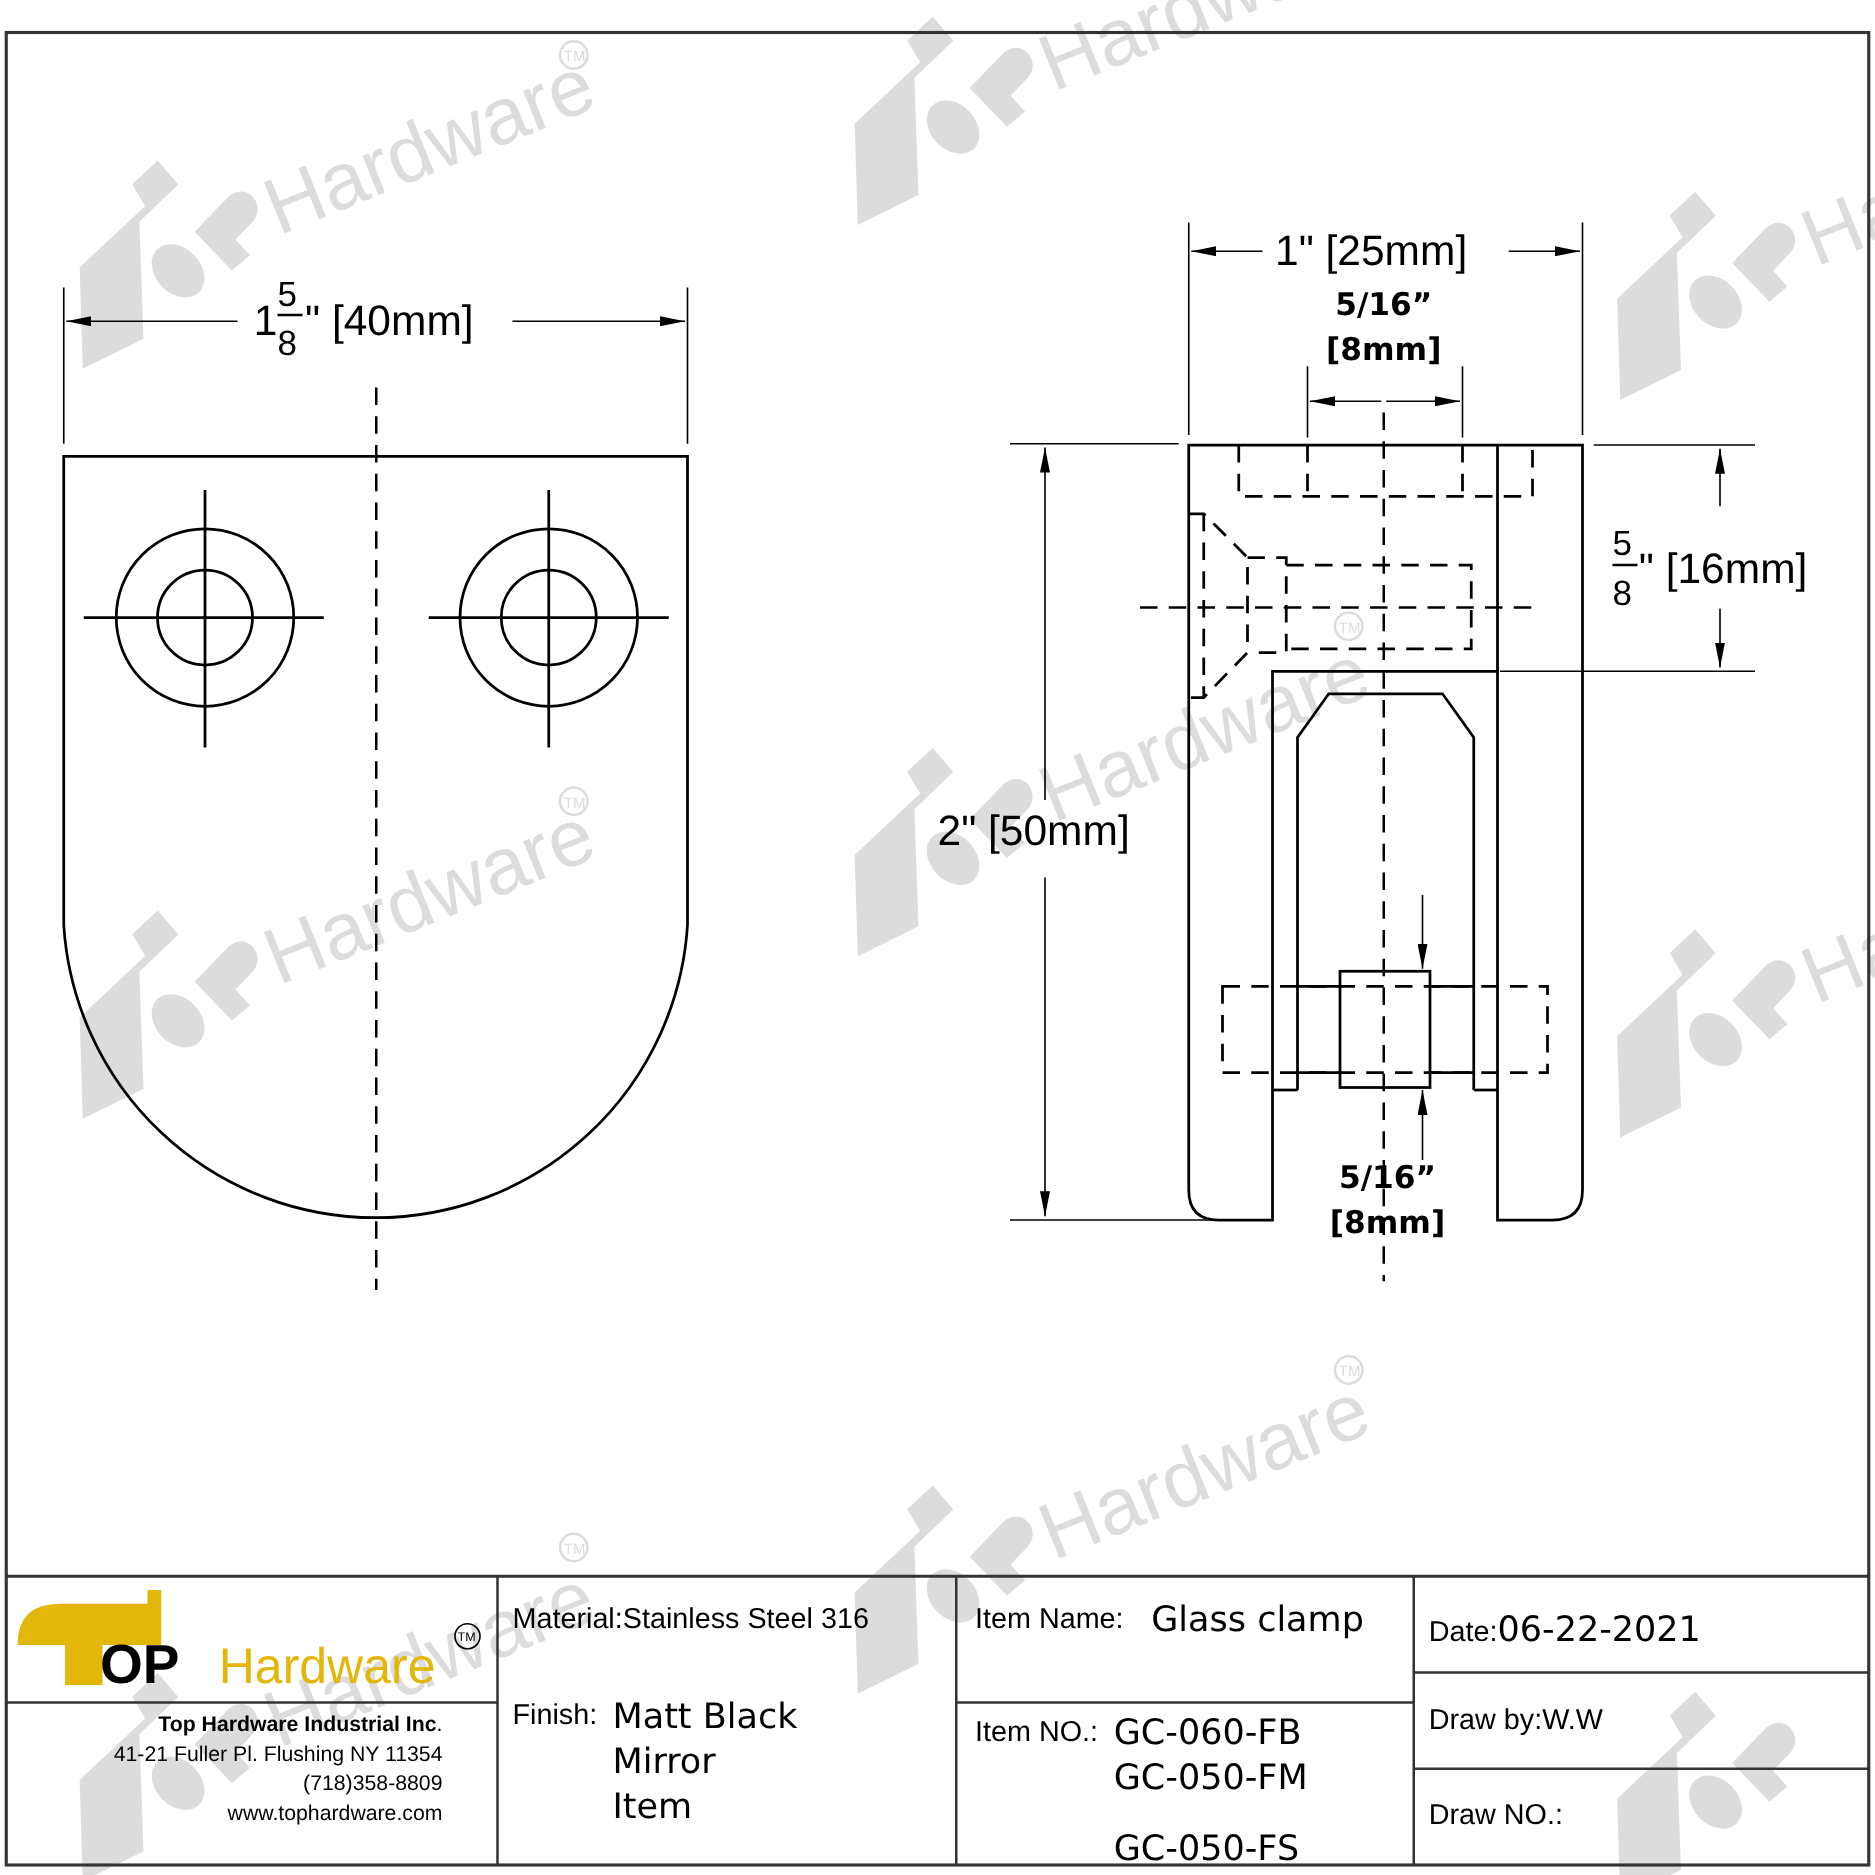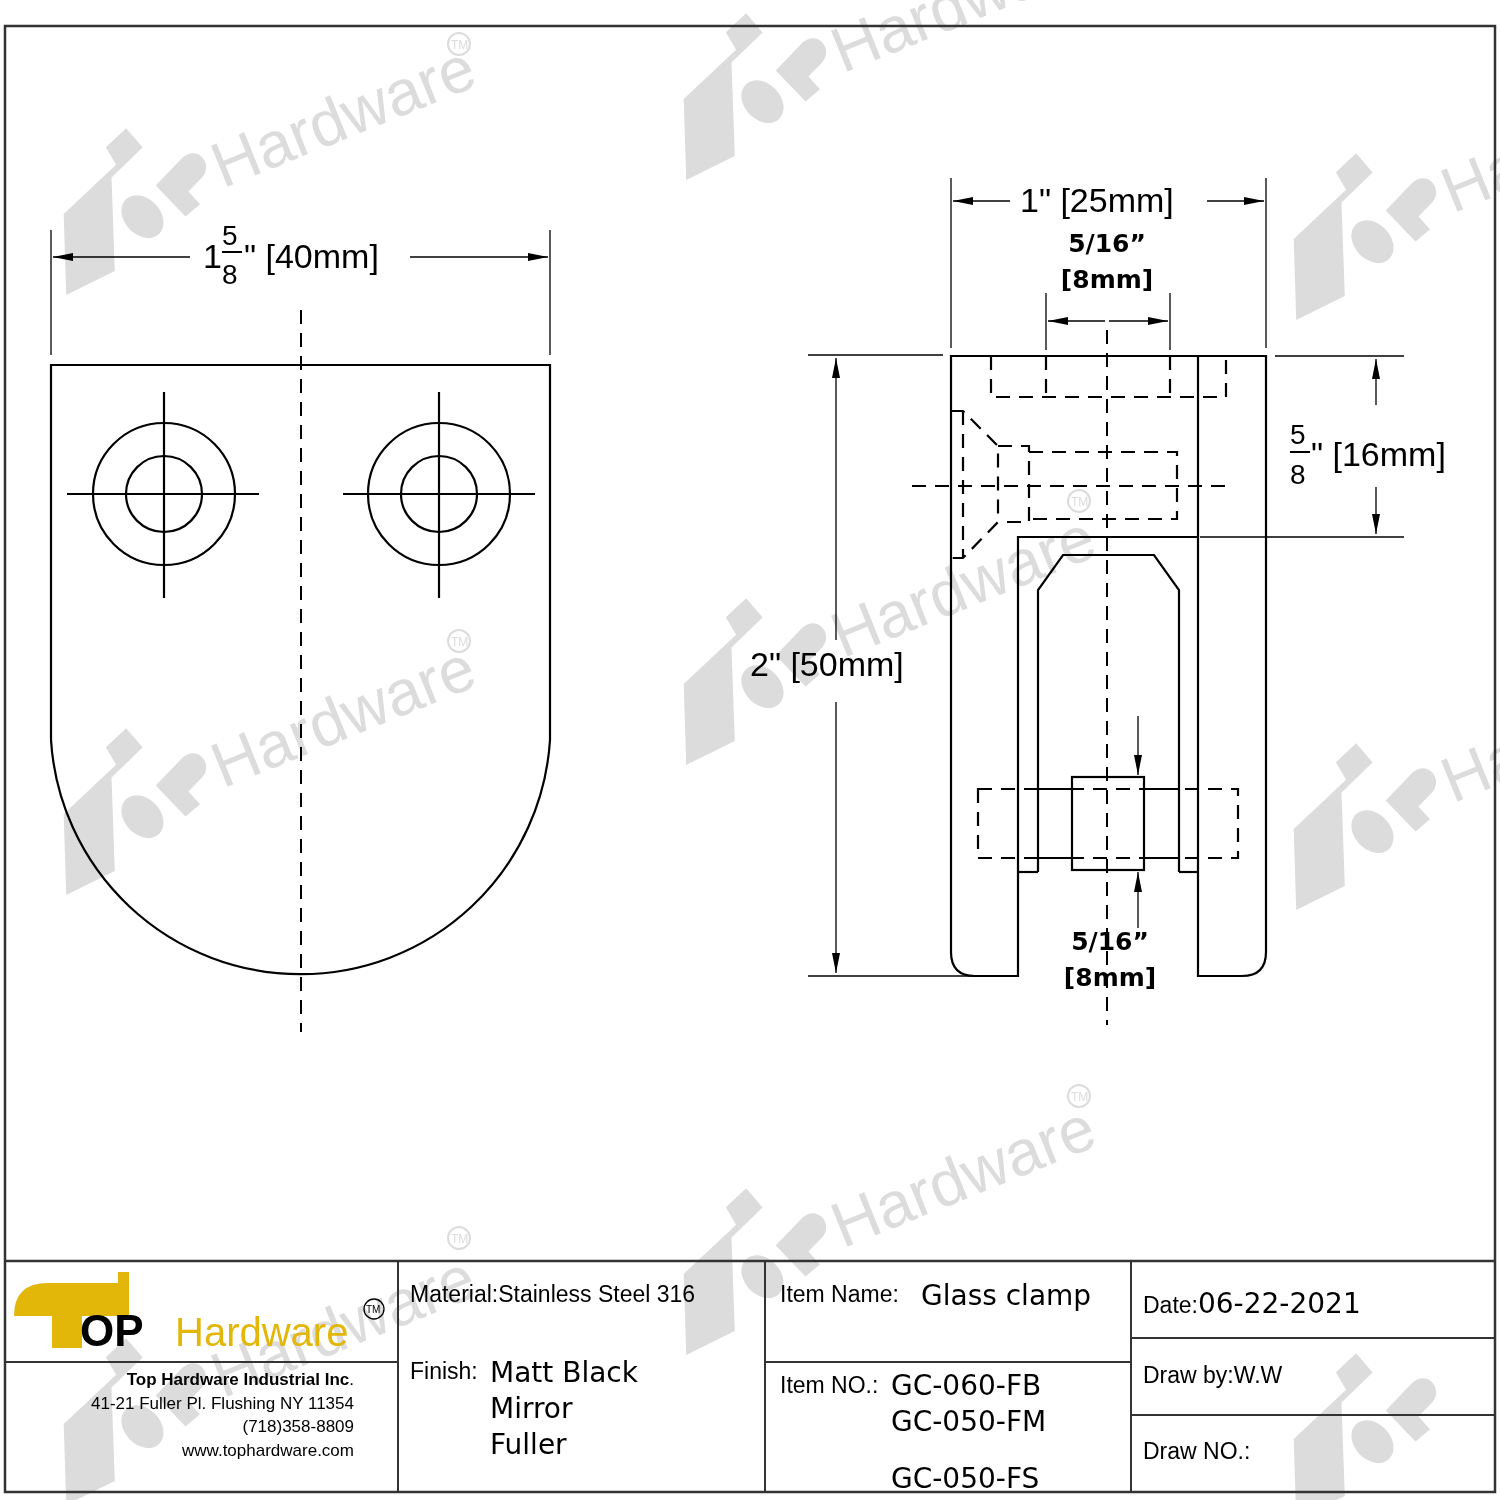--- a/index.html
+++ b/index.html
@@ -233,21 +233,21 @@
   <div>(718)358-8809</div>
   <div>www.tophardware.com</div>
 </div>
 
 <div class="tb-text" style="left:410px; top:1281px;">
   <span>Material:</span><span>Stainless Steel 316</span>
 </div>
 <div class="tb-text" style="left:410px; top:1358px;">Finish:</div>
 <div class="tb-text tb-value" style="left:490px; top:1356px;">Matt Black</div>
 <div class="tb-text tb-value" style="left:490px; top:1392px;">Mirror</div>
-<div class="tb-text tb-value" style="left:490px; top:1428px;">Fuller</div>
+<div class="tb-text tb-value" style="left:490px; top:1428px;">Item</div>
 
 <div class="tb-text" style="left:780px; top:1281px;">Item Name:</div>
 <div class="tb-text tb-value" style="left:921px; top:1279px;">Glass clamp</div>
 <div class="tb-text" style="left:780px; top:1372px;">Item NO.:</div>
 <div class="tb-text tb-value" style="left:891px; top:1369px;">GC-060-FB</div>
 <div class="tb-text tb-value" style="left:891px; top:1405px;">GC-050-FM</div>
 <div class="tb-text tb-value" style="left:891px; top:1441px;margin-top:21px;">GC-050-FS</div>
 
 <div class="tb-text" style="left:1143px; top:1287px;">
   <span>Date:</span><span class="tb-value">06-22-2021</span>

